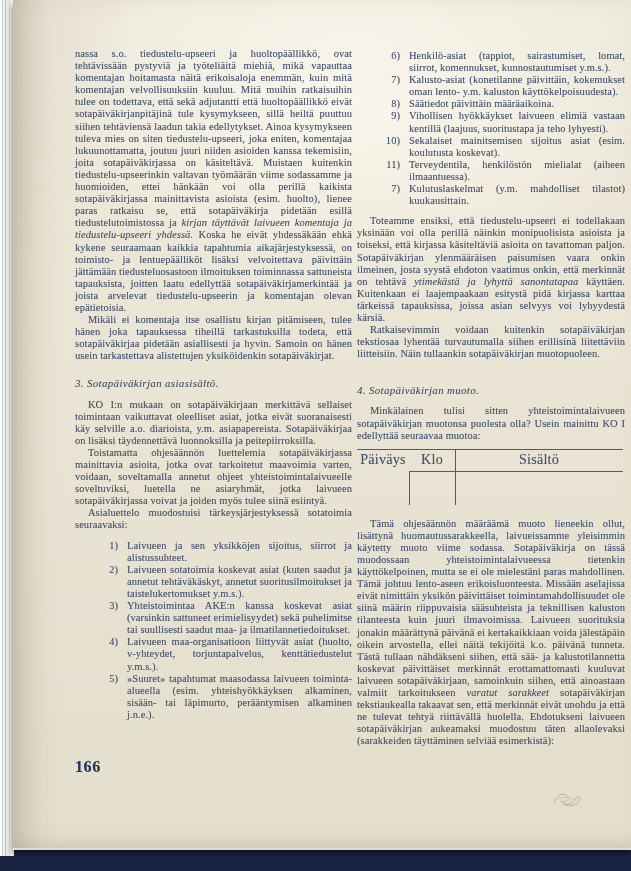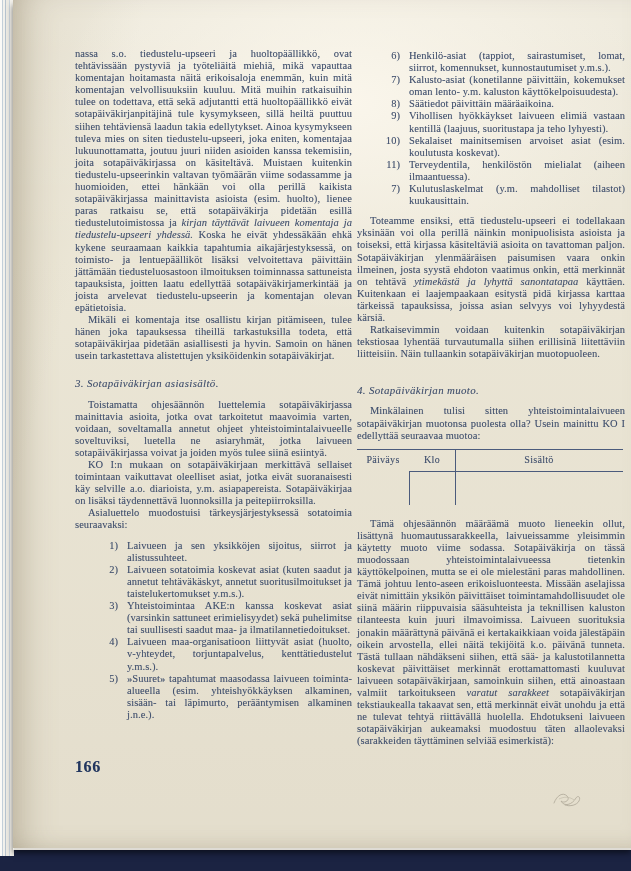--- a/index.html
+++ b/index.html
@@ -64,21 +64,21 @@
   .li-text{ flex:1; text-align:justify; }
   .gap-before{ margin-top:8px; }
 
   
   .form-table{ position:relative; width:266px; height:58px; margin:7px 0 11px 0; }
   .ft-line{ position:absolute; background:#4b5b7c; }
   .ft-top{ left:0; top:0; width:266px; height:1.4px; }
   .ft-mid{ left:52px; top:22px; width:214px; height:1.2px; }
   .ft-v1{ left:52px; top:22px; width:1.2px; height:34px; }
   .ft-v2{ left:98px; top:0; width:1.2px; height:56px; }
-  .ft-h{ position:absolute; top:5px; font-size:10px; text-align:center; letter-spacing:0.3px; }
+  .ft-h{ position:absolute; top:5px; font-size:14px; text-align:center; letter-spacing:0.3px; }
   .ft-h1{ left:0; width:52px; }
   .ft-h2{ left:52px; width:46px; }
   .ft-h3{ left:98px; width:168px; }
 
   .page-number{
     position:absolute; left:62px; top:758px;
     font-weight:bold; font-size:16px; letter-spacing:0.6px;
     color:#22365f; text-shadow:0.2px 0.2px 0.4px rgba(34,54,95,0.4);
   }
 
@@ -92,22 +92,22 @@
 
   <div class="page">
 
     <div class="col col-left">
       <p class="para"><span>nassa s.o. tiedustelu-upseeri ja huoltopäällikkö, ovat tehtävissään pystyviä ja työteliäitä miehiä, mikä vapauttaa komentajan hoitamasta näitä erikoisaloja enemmän, kuin mitä komentajan velvollisuuksiin kuuluu. Mitä muihin ratkaisuihin tulee on todettava, että sekä adjutantti että huoltopäällikkö eivät sotapäiväkirjanpitäjinä tule kysymykseen, sillä heiltä puuttuu siihen tehtäviensä laadun takia edellytykset. Ainoa kysymykseen tuleva mies on siten tiedustelu-upseeri, joka eniten, komentajaa lukuunottamatta, joutuu juuri niiden asioiden kanssa tekemisiin, joita sotapäiväkirjassa on käsiteltävä. Muistaen kuitenkin tiedustelu-upseerinkin valtavan työmäärän viime sodassamme ja huomioiden, ettei hänkään voi olla perillä kaikista sotapäiväkirjassa mainittavista asioista (esim. huolto), lienee paras ratkaisu se, että sotapäiväkirja pidetään esillä tiedustelutoimistossa ja </span><span class="it">kirjan täyttävät laivueen komentaja ja tiedustelu-upseeri yhdessä.</span><span> Koska he eivät yhdessäkään ehkä kykene seuraamaan kaikkia tapahtumia aikajärjestyksessä, on toimisto- ja lentuepäälliköt lisäksi velvoitettava päivittäin jättämään tiedusteluosastoon ilmoituksen toiminnassa sattuneista tapauksista, joitten laatu edellyttää sotapäiväkirjamerkintää ja joista arvelevat tiedustelu-upseerin ja komentajan olevan epätietoisia.</span></p>
 
       <p class="para indent">Mikäli ei komentaja itse osallistu kirjan pitämiseen, tulee hänen joka tapauksessa tiheillä tarkastuksilla todeta, että sotapäiväkirjaa pidetään asiallisesti ja hyvin. Samoin on hänen usein tarkastettava alistettujen yksiköidenkin sotapäiväkirjat.</p>
 
       <h3 class="section-heading">3. Sotapäiväkirjan asiasisältö.</h3>
 
+      <p class="para indent">KO I:n mukaan on sotapäiväkirjaan merkittävä sellaiset toimintaan vaikuttavat oleelliset asiat, jotka eivät suoranaisesti käy selville a.o. diarioista, y.m. asiapapereista. Sotapäiväkirjaa on lisäksi täydennettävä luonnoksilla ja peitepiirroksilla.</p>
       <p class="para indent">Toistamatta ohjesäännön luettelemia sotapäiväkirjassa mainittavia asioita, jotka ovat tarkoitetut maavoimia varten, voidaan, soveltamalla annetut ohjeet yhteistoimintalaivueelle soveltuviksi, luetella ne asiaryhmät, jotka laivueen sotapäiväkirjassa voivat ja joiden myös tulee siinä esiintyä.</p>
-      <p class="para indent">KO I:n mukaan on sotapäiväkirjaan merkittävä sellaiset toimintaan vaikuttavat oleelliset asiat, jotka eivät suoranaisesti käy selville a.o. diarioista, y.m. asiapapereista. Sotapäiväkirjaa on lisäksi täydennettävä luonnoksilla ja peitepiirroksilla.</p>
       <p class="para indent">Asialuettelo muodostuisi tärkeysjärjestyksessä sotatoimia seuraavaksi:</p>
 
       <div class="num-list gap-before">
         <div class="li">
             <span class="li-num">1)</span>
             <span class="li-text">Laivueen ja sen yksikköjen sijoitus, siirrot ja alistussuhteet.</span>
           </div>
         <div class="li">
             <span class="li-num">2)</span>
             <span class="li-text">Laivueen sotatoimia koskevat asiat (kuten saadut ja annetut tehtäväkäskyt, annetut suoritusilmoitukset ja taistelukertomukset y.m.s.).</span>
@@ -140,21 +140,21 @@
         <div class="li">
             <span class="li-num">8)</span>
             <span class="li-text">Säätiedot päivittäin määräaikoina.</span>
           </div>
         <div class="li">
             <span class="li-num">9)</span>
             <span class="li-text">Vihollisen hyökkäykset laivueen elimiä vastaan kentillä (laajuus, suoritustapa ja teho lyhyesti).</span>
           </div>
         <div class="li">
             <span class="li-num">10)</span>
-            <span class="li-text">Sekalaiset mainitsemisen arvoiset asiat (esim. koulutusta koskevat).</span>
+            <span class="li-text">Sekalaiset mainitsemisen sijoitus asiat (esim. koulutusta koskevat).</span>
           </div>
         <div class="li">
             <span class="li-num">11)</span>
             <span class="li-text">Terveydentila, henkilöstön mielialat (aiheen ilmaantuessa).</span>
           </div>
         <div class="li">
             <span class="li-num">7)</span>
             <span class="li-text">Kulutuslaskelmat (y.m. mahdolliset tilastot) kuukausittain.</span>
           </div>
       </div>

